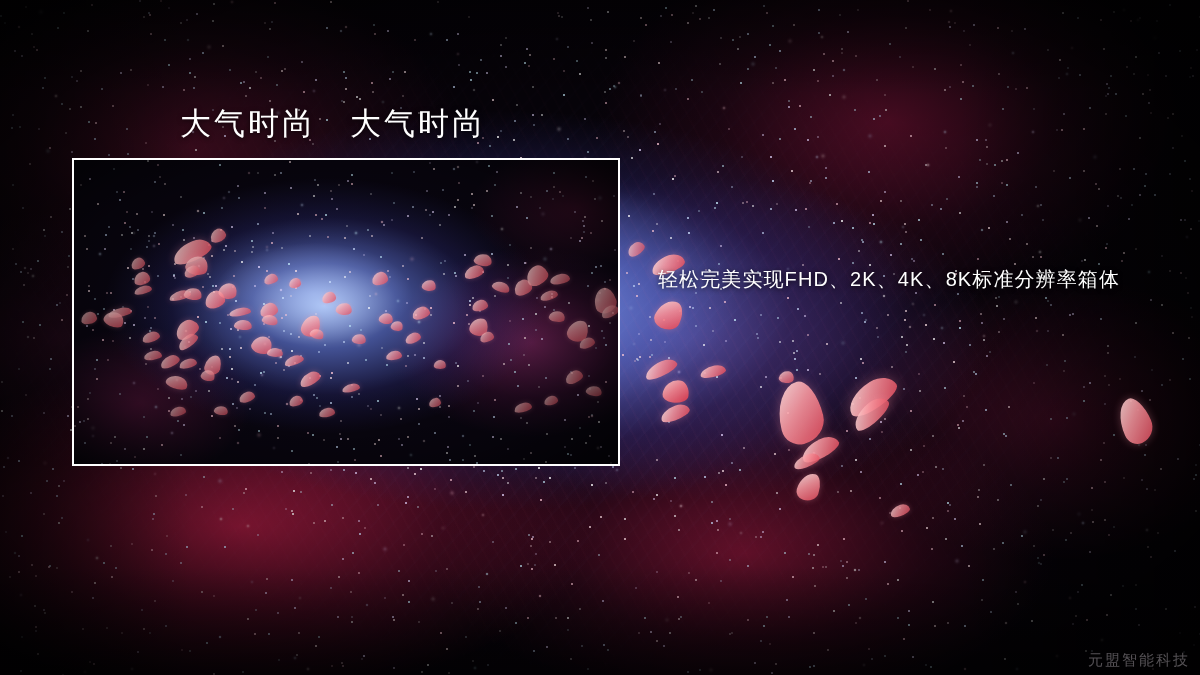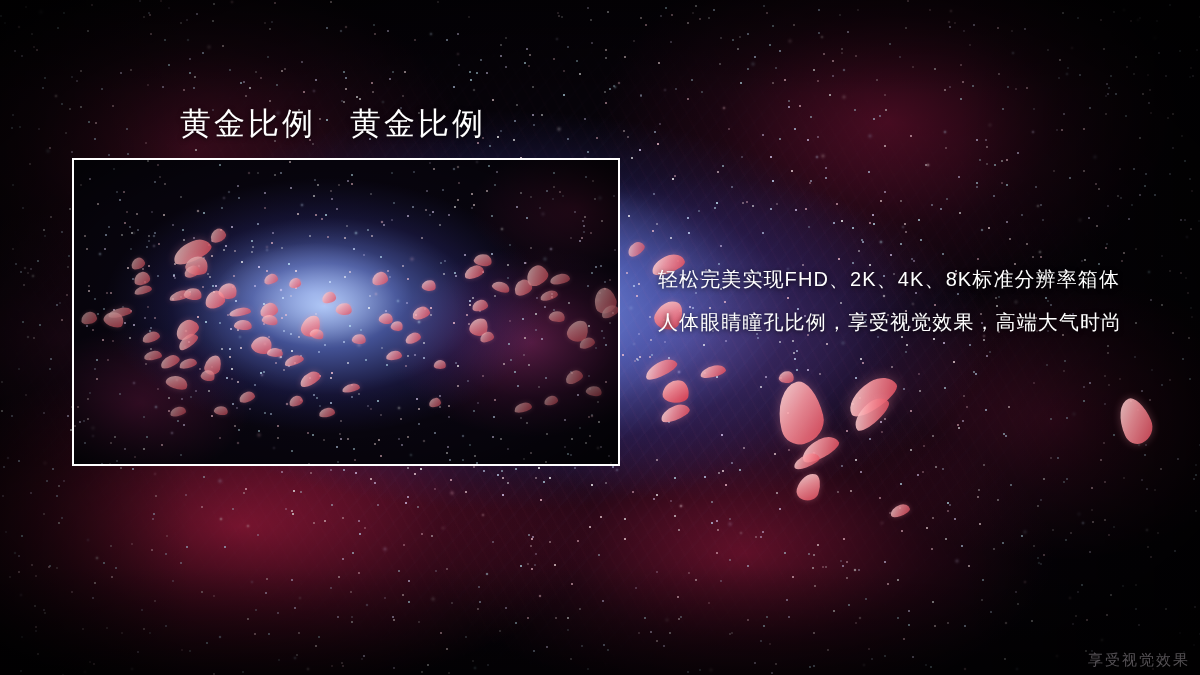--- a/index.html
+++ b/index.html
@@ -186,21 +186,20 @@
         <div class="petal" style="left: 140px; top: 246px; width: 14px; height: 9px; transform: rotate(12deg); background: linear-gradient(135deg, rgba(255, 228, 226, 0.97) 0%, rgba(247, 150, 158, 0.95) 45%, rgba(226, 70, 88, 0.92) 100%); opacity: 0.78; box-shadow: rgba(255, 150, 170, 0.35) 0px 0px 4px;"></div>
         <div class="petal" style="left: 96px; top: 247px; width: 16px; height: 9px; transform: rotate(-10deg); background: linear-gradient(135deg, rgba(255, 228, 226, 0.97) 0%, rgba(247, 150, 158, 0.95) 45%, rgba(226, 70, 88, 0.92) 100%); opacity: 0.78; box-shadow: rgba(255, 150, 170, 0.35) 0px 0px 4px;"></div>
         <div class="petal" style="left: 190px; top: 114px; width: 14px; height: 10px; transform: rotate(-12deg); background: linear-gradient(135deg, rgba(255, 228, 226, 0.97) 0%, rgba(247, 150, 158, 0.95) 45%, rgba(226, 70, 88, 0.92) 100%); opacity: 0.8; box-shadow: rgba(255, 150, 170, 0.35) 0px 0px 4px;"></div>
         <div class="petal" style="left: 86px; top: 196px; width: 20px; height: 11px; transform: rotate(-22deg); background: linear-gradient(135deg, rgba(255, 228, 226, 0.97) 0%, rgba(247, 150, 158, 0.95) 45%, rgba(226, 70, 88, 0.92) 100%); opacity: 0.84; box-shadow: rgba(255, 150, 170, 0.35) 0px 0px 5px;"></div>
         <div class="petal" style="left: 520px; top: 128px; width: 22px; height: 25px; transform: rotate(-18deg); background: linear-gradient(135deg, rgba(255, 228, 226, 0.97) 0%, rgba(247, 150, 158, 0.95) 45%, rgba(226, 70, 88, 0.92) 100%); opacity: 0.86; box-shadow: rgba(255, 150, 170, 0.35) 0px 0px 6px;"></div>
         <div class="petal" style="left: 527px; top: 146px; width: 18px; height: 11px; transform: rotate(-22deg); background: linear-gradient(135deg, rgba(255, 228, 226, 0.97) 0%, rgba(247, 150, 158, 0.95) 45%, rgba(226, 70, 88, 0.92) 100%); opacity: 0.8; box-shadow: rgba(255, 150, 170, 0.35) 0px 0px 5px;"></div>
       </div>
     <div class="inner-vig"></div>
   </div>
 
-  <div id="title">黄金比例　黄金比例</div>
+  <div id="title">大气时尚　大气时尚</div>
 
   <div id="body-text">
     <div class="bline">轻松完美实现FHD、2K、4K、8K标准分辨率箱体</div>
-    <div class="bline">人体眼睛瞳孔比例，享受视觉效果，高端大气时尚</div>
   </div>
 
-  <div id="watermark">享受视觉效果</div>
+  <div id="watermark">元盟智能科技</div>
 </div>
 
 </body></html>

